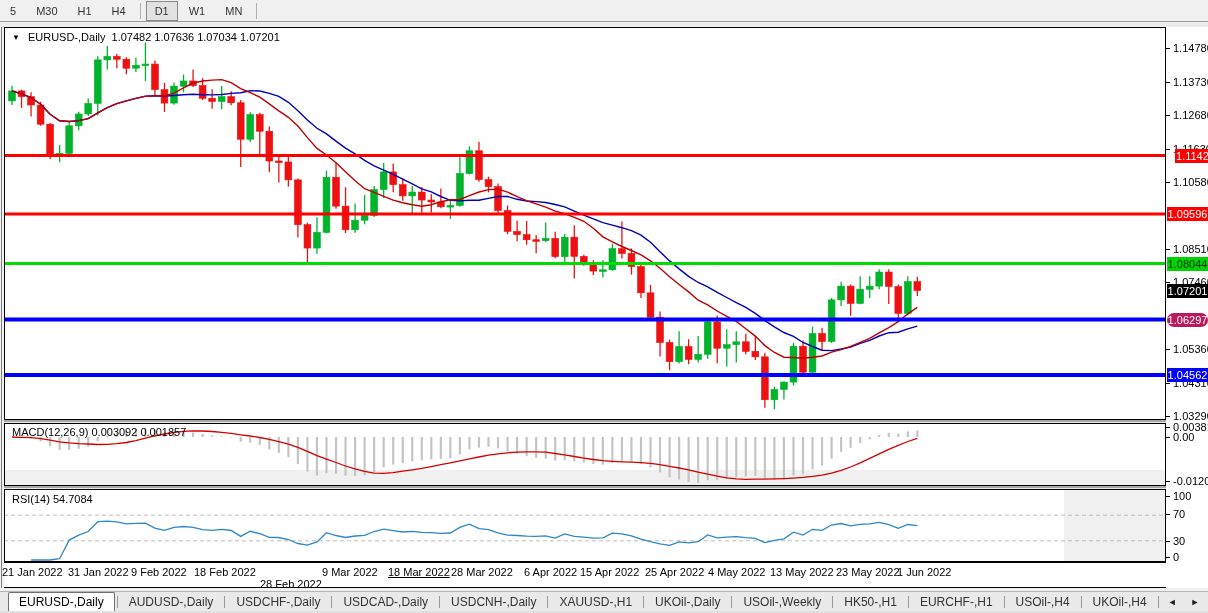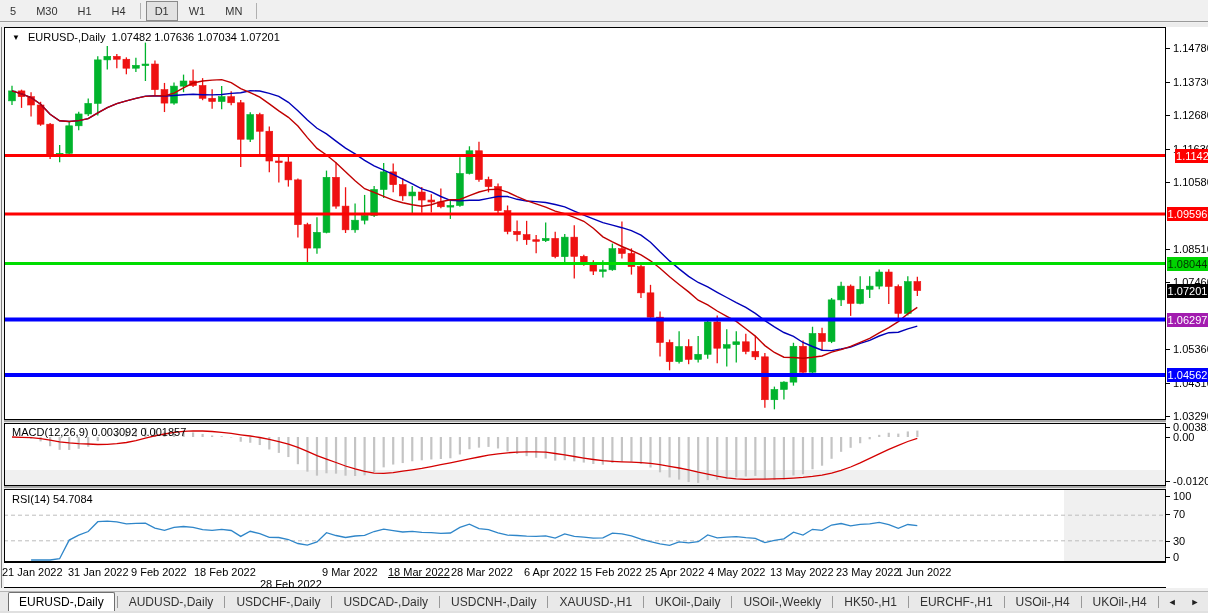--- a/index.html
+++ b/index.html
@@ -603,21 +603,21 @@
       <div class="tick-dash" style="top: 322px;"></div>
       <div class="tick-label" style="top: 316px;">1.05360</div>
       <div class="tick-dash" style="top: 356px;"></div>
       <div class="tick-label" style="top: 350px;">1.04310</div>
       <div class="tick-dash" style="top: 389px;"></div>
       <div class="tick-label" style="top: 383px;">1.03290</div>
       <div class="badge" style="top: 122px; background: rgb(254, 0, 0); color: rgb(255, 255, 255); margin-left: 8px;">1.11422</div>
       <div class="badge" style="top: 180px; background: rgb(254, 0, 0); color: rgb(255, 255, 255);">1.09596</div>
       <div class="badge" style="top: 230px; background: rgb(0, 212, 0); color: rgb(0, 51, 0);">1.08044</div>
       <div class="badge" style="top: 257px; background: rgb(0, 0, 0); color: rgb(255, 255, 255);">1.07201</div>
-      <div class="badge" style="top: 286px; background: #a21caf; color: rgb(255, 255, 255);">1.06297</div>
+      <div class="badge" style="top: 286px; background: #be185d; color: rgb(255, 255, 255); border-radius: 7px;">1.06297</div>
       <div class="badge" style="top: 341px; background: rgb(0, 0, 254); color: rgb(255, 255, 255);">1.04562</div>
       <div class="tick-dash" style="top: 400px;"></div>
       <div class="tick-label" style="top: 394px;">0.003814</div>
       <div class="tick-dash" style="top: 410px;"></div>
       <div class="tick-label" style="top: 404px;">0.00</div>
       <div class="tick-dash" style="top: 454px;"></div>
       <div class="tick-label" style="top: 448px;">-0.012077</div>
       <div class="tick-dash" style="top: 469px;"></div>
       <div class="tick-label" style="top: 463px;">100</div>
       <div class="tick-dash" style="top: 487px;"></div>
@@ -661,19 +661,19 @@
   <div class="bottom-sliver"></div>
 <div class="date-label" style="left: 2px;">21 Jan 2022</div>
     <div class="date-label" style="left: 68px;">31 Jan 2022</div>
     <div class="date-label" style="left: 131px;">9 Feb 2022</div>
     <div class="date-label" style="left: 194px;">18 Feb 2022</div>
     <div class="date-label" style="left: 260px; margin-top: 12px;">28 Feb 2022</div>
     <div class="date-label" style="left: 322px;">9 Mar 2022</div>
     <div class="date-label" style="left: 388px; text-decoration: underline;">18 Mar 2022</div>
     <div class="date-label" style="left: 451px;">28 Mar 2022</div>
     <div class="date-label" style="left: 524px;">6 Apr 2022</div>
-    <div class="date-label" style="left: 580px;">15 Feb 2022</div>
+    <div class="date-label" style="left: 580px;">15 Apr 2022</div>
     <div class="date-label" style="left: 645px;">25 Apr 2022</div>
     <div class="date-label" style="left: 708px;">4 May 2022</div>
     <div class="date-label" style="left: 770px;">13 May 2022</div>
     <div class="date-label" style="left: 836px;">23 May 2022</div>
     <div class="date-label" style="left: 897px;">1 Jun 2022</div>
   </div>
 
 </body></html>

